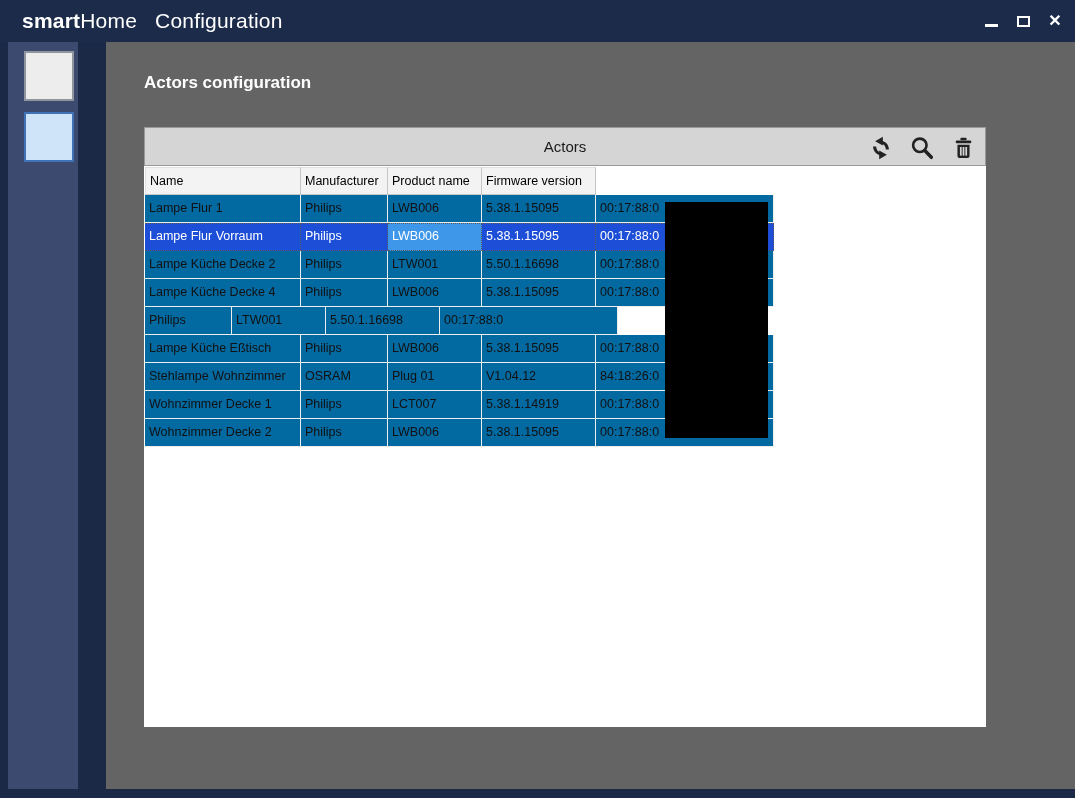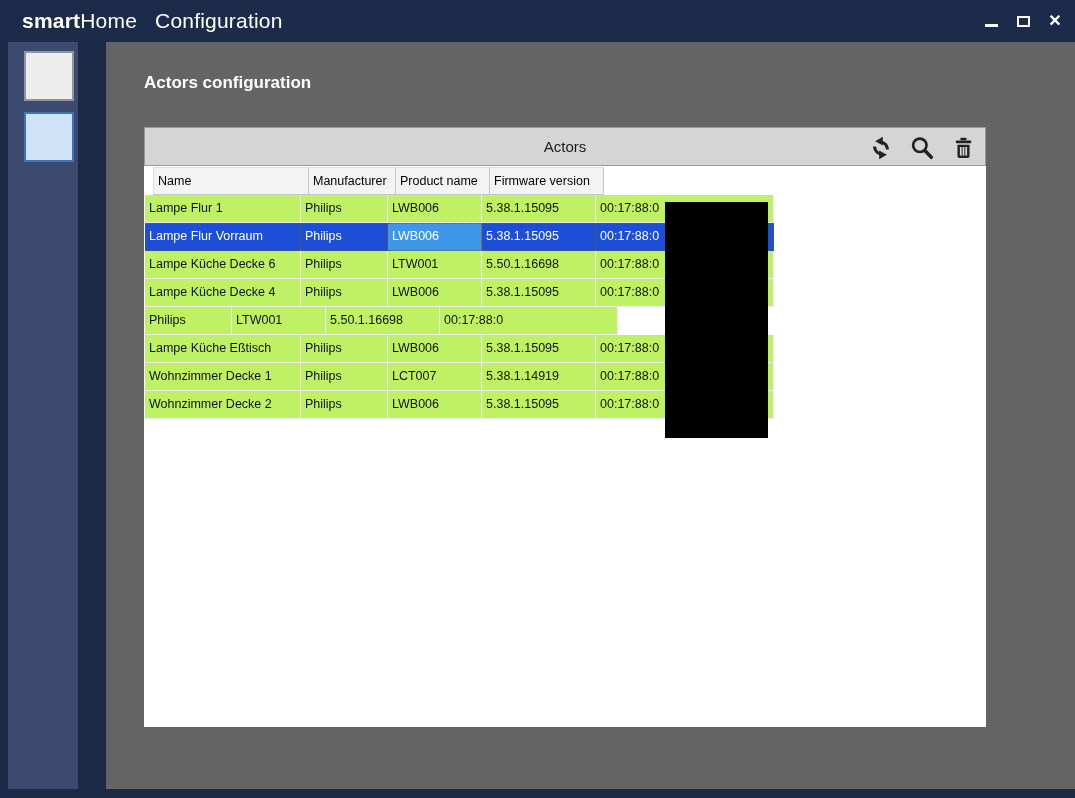--- a/index.html
+++ b/index.html
@@ -57,34 +57,34 @@
   }
   .tbl-title {
     position:absolute; left:0; width:100%; text-align:center;
     font-size:15px; color:#1a1a1a;
   }
   .toolbar { position:absolute; right:8px; top:0; height:39px; display:flex; align-items:center; gap:13px; }
   .tool-btn { width:28px; height:28px; display:flex; align-items:center; justify-content:center; cursor:pointer; }
   .tool-btn svg { display:block; }
 
   
-  .colheader { position:absolute; left:9px; top:40px; height:28px; display:flex;border-radius:6px; }
+  .colheader { position:absolute; left:1px; top:40px; height:28px; display:flex;border-radius:6px; }
   .hcell {
     background:#f3f3f3; border-right:1px solid #c6c6c6;
     border-top:1px solid #e0e0e0; border-bottom:1px solid #c6c6c6;
     font-size:12.5px; color:#000; line-height:26px; padding-left:4px;
     white-space:nowrap; overflow:hidden;
   }
   .hcell:first-child { border-left:1px solid #e0e0e0; }
   .rows { position:absolute; left:1px; top:68px; }
   .trow { display:flex; height:28px; cursor:default; }
   .cell {
     font-size:12.5px; color:#111; line-height:27px; padding-left:4px;
     border-right:1px solid #ededed; border-bottom:1px solid #ededed;
-    white-space:nowrap; overflow:hidden; background:#bef264;
+    white-space:nowrap; overflow:hidden; background:#0369a1;
   }
   .col0 { width:156px; } .col1 { width:87px; } .col2 { width:94px; }
   .col3 { width:114px; } .col4 { width:178px; }
 
   .trow.selected .cell {
     background:#1d4ed8; color:#fff;
     border-right:1px dotted #5a5a5a;
     border-top:1px dotted #5a5a5a; border-bottom:1px dotted #5a5a5a;
     line-height:25px;
   }
@@ -173,21 +173,21 @@
           <div class="cell col4">00:17:88:0</div>
         </div>
         <div class="trow selected">
           <div class="cell col0">Lampe Flur Vorraum</div>
           <div class="cell col1">Philips</div>
           <div class="cell col2 focused">LWB006</div>
           <div class="cell col3">5.38.1.15095</div>
           <div class="cell col4">00:17:88:0</div>
         </div>
         <div class="trow">
-          <div class="cell col0">Lampe Küche Decke 6</div>
+          <div class="cell col0">Lampe Küche Decke 2</div>
           <div class="cell col1">Philips</div>
           <div class="cell col2">LTW001</div>
           <div class="cell col3">5.50.1.16698</div>
           <div class="cell col4">00:17:88:0</div>
         </div>
         <div class="trow">
           <div class="cell col0">Lampe Küche Decke 4</div>
           <div class="cell col1">Philips</div>
           <div class="cell col2">LWB006</div>
           <div class="cell col3">5.38.1.15095</div>
@@ -198,20 +198,27 @@
           <div class="cell col2">LTW001</div>
           <div class="cell col3">5.50.1.16698</div>
           <div class="cell col4">00:17:88:0</div>
         </div>
         <div class="trow">
           <div class="cell col0">Lampe Küche Eßtisch</div>
           <div class="cell col1">Philips</div>
           <div class="cell col2">LWB006</div>
           <div class="cell col3">5.38.1.15095</div>
           <div class="cell col4">00:17:88:0</div>
+        </div>
+        <div class="trow">
+          <div class="cell col0">Stehlampe Wohnzimmer</div>
+          <div class="cell col1">OSRAM</div>
+          <div class="cell col2">Plug 01</div>
+          <div class="cell col3">V1.04.12</div>
+          <div class="cell col4">84:18:26:0</div>
         </div>
         <div class="trow">
           <div class="cell col0">Wohnzimmer Decke 1</div>
           <div class="cell col1">Philips</div>
           <div class="cell col2">LCT007</div>
           <div class="cell col3">5.38.1.14919</div>
           <div class="cell col4">00:17:88:0</div>
         </div>
         <div class="trow">
           <div class="cell col0">Wohnzimmer Decke 2</div>

